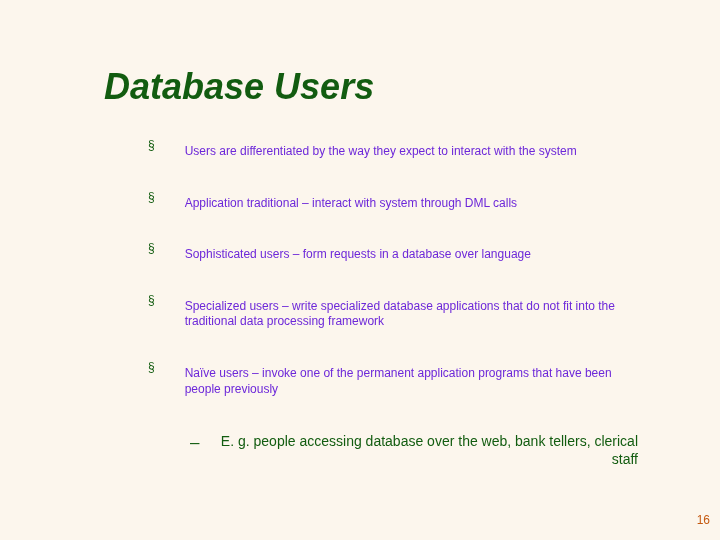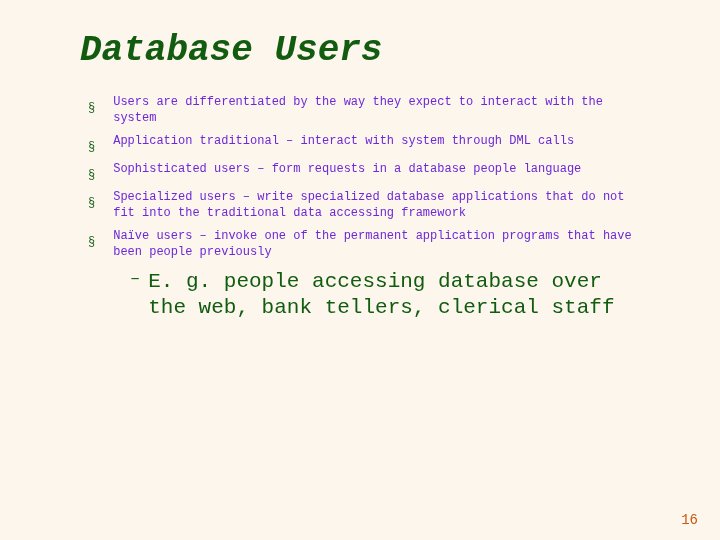--- a/index.html
+++ b/index.html
@@ -1,19 +1,18 @@
 <!DOCTYPE html>
 <html><head>
   <meta charset="utf-8">
   <style>
     * {
-      margin: 0;
+      margin: 12px;
       padding: 0;
       box-sizing: border-box;
-      font-family: Liberation Mono, monospace;
     }
     body {
       width: 720px;
       height: 540px;
       background: #fcf6ed;
       font-family: Arial, Helvetica, sans-serif;
       position: relative;
       padding: 30px 70px 30px 70px;
     }
     .title {
@@ -55,52 +54,53 @@
       align-items: flex-start;
     }
     .sub-marker {
       color: #125c10;
       font-size: 17px;
       margin-right: 8px;
       flex-shrink: 0;
     }
     .sub-text {
       color: #125c10;
-      font-size: 21px;
+      font-size: 14px;
       line-height: 1.25;
+      text-align: right;
     }
     .page-number {
       position: absolute;
-      bottom: 12px;
+      bottom: 25px;
       right: 22px;
       color: #c55a11;
-      font-size: 14px;
+      font-size: 12px;
     }
   </style>
 </head>
 <body>
 
 <h1 class="title">Database Users</h1>
 
 <ul class="bullet-list">
   <li class="bullet-item">
     <span class="bullet-marker">§</span>
     <span class="bullet-text">Users are differentiated by the way they expect to interact with the system</span>
   </li>
   <li class="bullet-item">
     <span class="bullet-marker">§</span>
     <span class="bullet-text">Application traditional – interact with system through DML calls</span>
   </li>
   <li class="bullet-item">
     <span class="bullet-marker">§</span>
-    <span class="bullet-text">Sophisticated users – form requests in a database people language</span>
+    <span class="bullet-text">Sophisticated users – form requests in a database over language</span>
   </li>
   <li class="bullet-item">
     <span class="bullet-marker">§</span>
-    <span class="bullet-text">Specialized users – write specialized database applications that do not fit into the traditional data accessing framework</span>
+    <span class="bullet-text">Specialized users – write specialized database applications that do not fit into the traditional data processing framework</span>
   </li>
   <li class="bullet-item">
     <span class="bullet-marker">§</span>
     <span class="bullet-text">Naïve users – invoke one of the permanent application programs that have been people previously</span>
   </li>
 </ul>
 
 <ul class="sub-list">
   <li class="sub-item">
     <span class="sub-marker">–</span>

